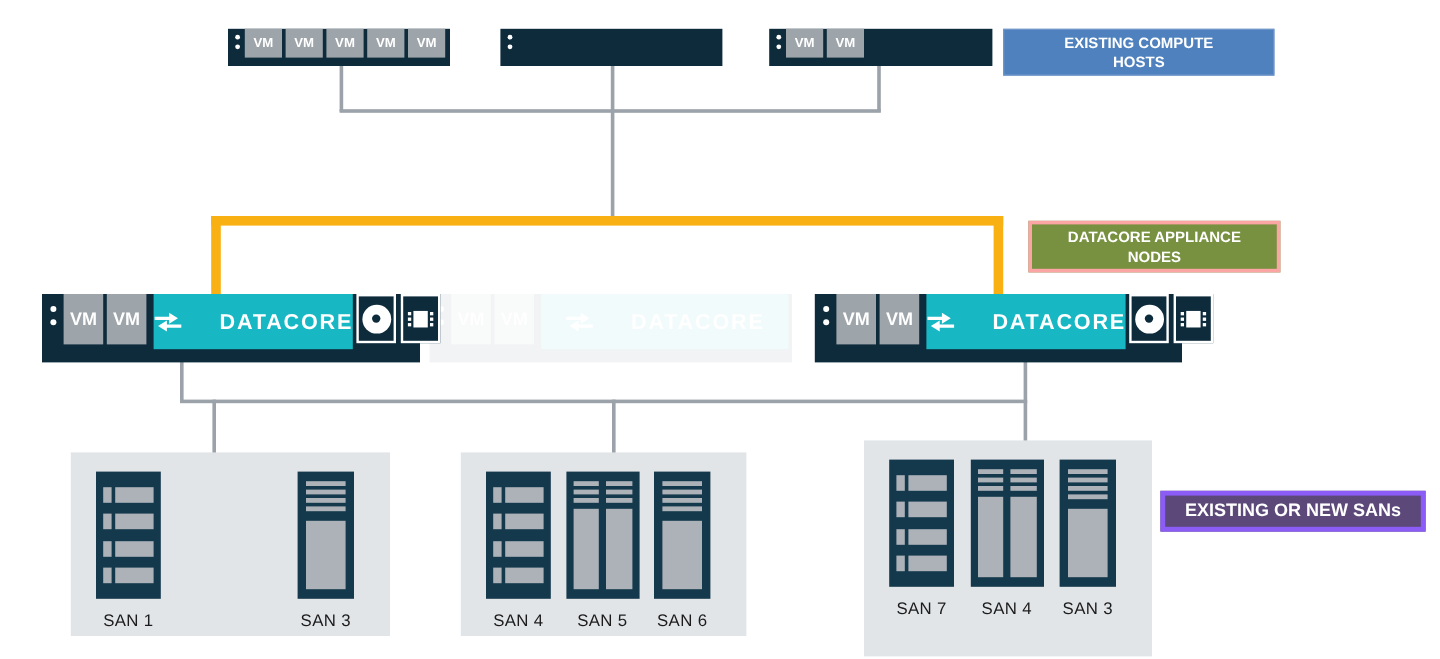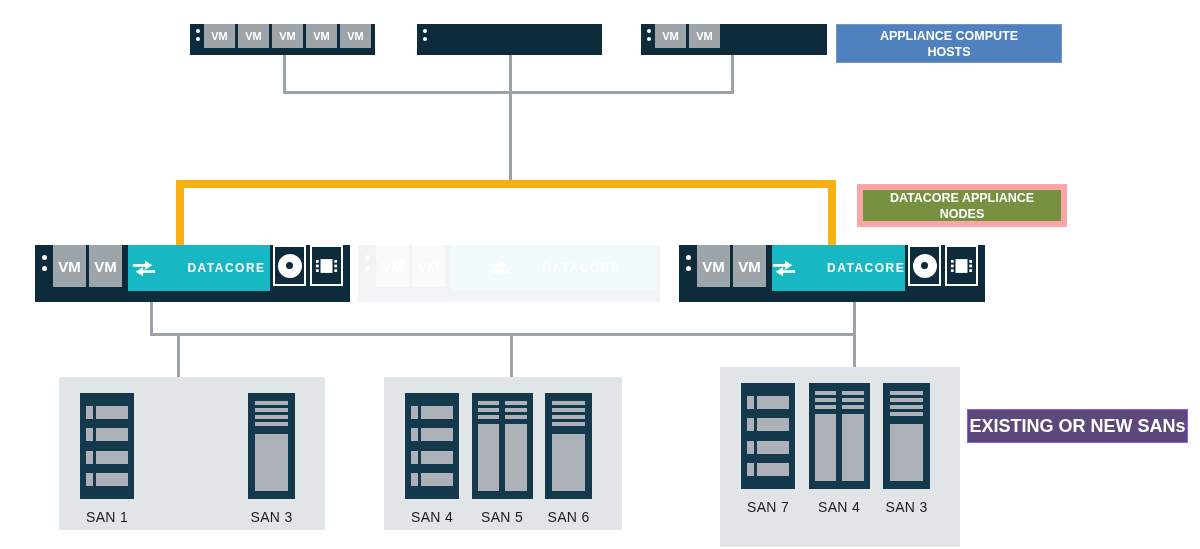--- a/index.html
+++ b/index.html
@@ -36,38 +36,38 @@
     background:var(--chip-gray);color:#fff;font-weight:bold;
     display:flex;align-items:center;justify-content:center;
     width:31px;height:24px;font-size:11px;margin-right:3px;flex:none;
   }
   .vm-chip.lg{width:33px;height:42px;font-size:15px;}
   
   .dc-box{
     flex:1;height:46px;background:var(--teal);margin:0 3px;
     display:flex;align-items:center;justify-content:center;gap:7px;
   }
-  .dc-text{color:#fff;font-weight:bold;font-size:12px;letter-spacing:1.5px;padding-left:24px;}
+  .dc-text{color:#fff;font-weight:bold;font-size:18px;letter-spacing:1.5px;padding-left:24px;}
   .media{display:flex;gap:4px;margin-right:7px;}
   .media-sq{
     width:33px;height:41px;border:2px solid #fff;box-sizing:border-box;
     display:flex;align-items:center;justify-content:center;background:var(--navy);
   }
   .disc{width:24px;height:24px;border-radius:50%;background:#fff;display:flex;align-items:center;justify-content:center;}
   .disc-hole{width:7px;height:7px;border-radius:50%;background:var(--navy);}
   .ghost{opacity:0.05;}
   
   .callout{
     position:absolute;color:#fff;font-weight:bold;font-size:12.5px;line-height:16px;
     display:flex;flex-direction:column;align-items:center;justify-content:center;
     text-align:center;box-sizing:border-box;
   }
   .callout.blue{background:var(--blue);border:1px solid #6f95c9;}
-  .callout.green{background:var(--green);border:6px solid #fca5a5;}
-  .callout.purple{background:var(--purple);border:1px solid #8b5cf6;font-size:18px;}
+  .callout.green{background:var(--green);border:3px solid #fca5a5;}
+  .callout.purple{background:var(--purple);border:4px solid #8b5cf6;font-size:15px;}
   
   .san-panel{
     position:absolute;background:var(--panel);box-sizing:border-box;
     display:flex;justify-content:space-between;align-items:flex-start;
     padding:16px 30px 0 21px;
   }
   .san-unit{display:flex;flex-direction:column;align-items:center;}
   .san-label{margin-top:10px;font-size:14px;color:#1c1c1c;white-space:nowrap;letter-spacing:.3px;}
   .rack{background:var(--rack-navy);box-sizing:border-box;height:106px;}
   .rack.type-a{width:54px;display:flex;flex-direction:column;justify-content:space-evenly;padding:4px 6px;}
@@ -120,21 +120,21 @@
   <div class="bar" style="left:641px;top:24px;width:186px;height:31px">
     <div class="dots">
         <span class="dot"></span>
         <span class="dot"></span>
       </div>
     <span class="vm-chip">VM</span>
     <span class="vm-chip">VM</span>
   </div>
 
   <div class="callout blue" style="left:836px;top:24px;width:226px;height:39px">
-    <span>APPLIANCE COMPUTE</span>
+    <span>EXISTING COMPUTE</span>
     <span>HOSTS</span>
   </div>
   <div class="callout green" style="left:857px;top:184px;width:210px;height:43px">
     <span>DATACORE APPLIANCE</span>
     <span>NODES</span>
   </div>
   <div class="callout purple" style="left:967px;top:409px;width:221px;height:34px">
     <span>EXISTING OR NEW SANs</span>
   </div>
 

